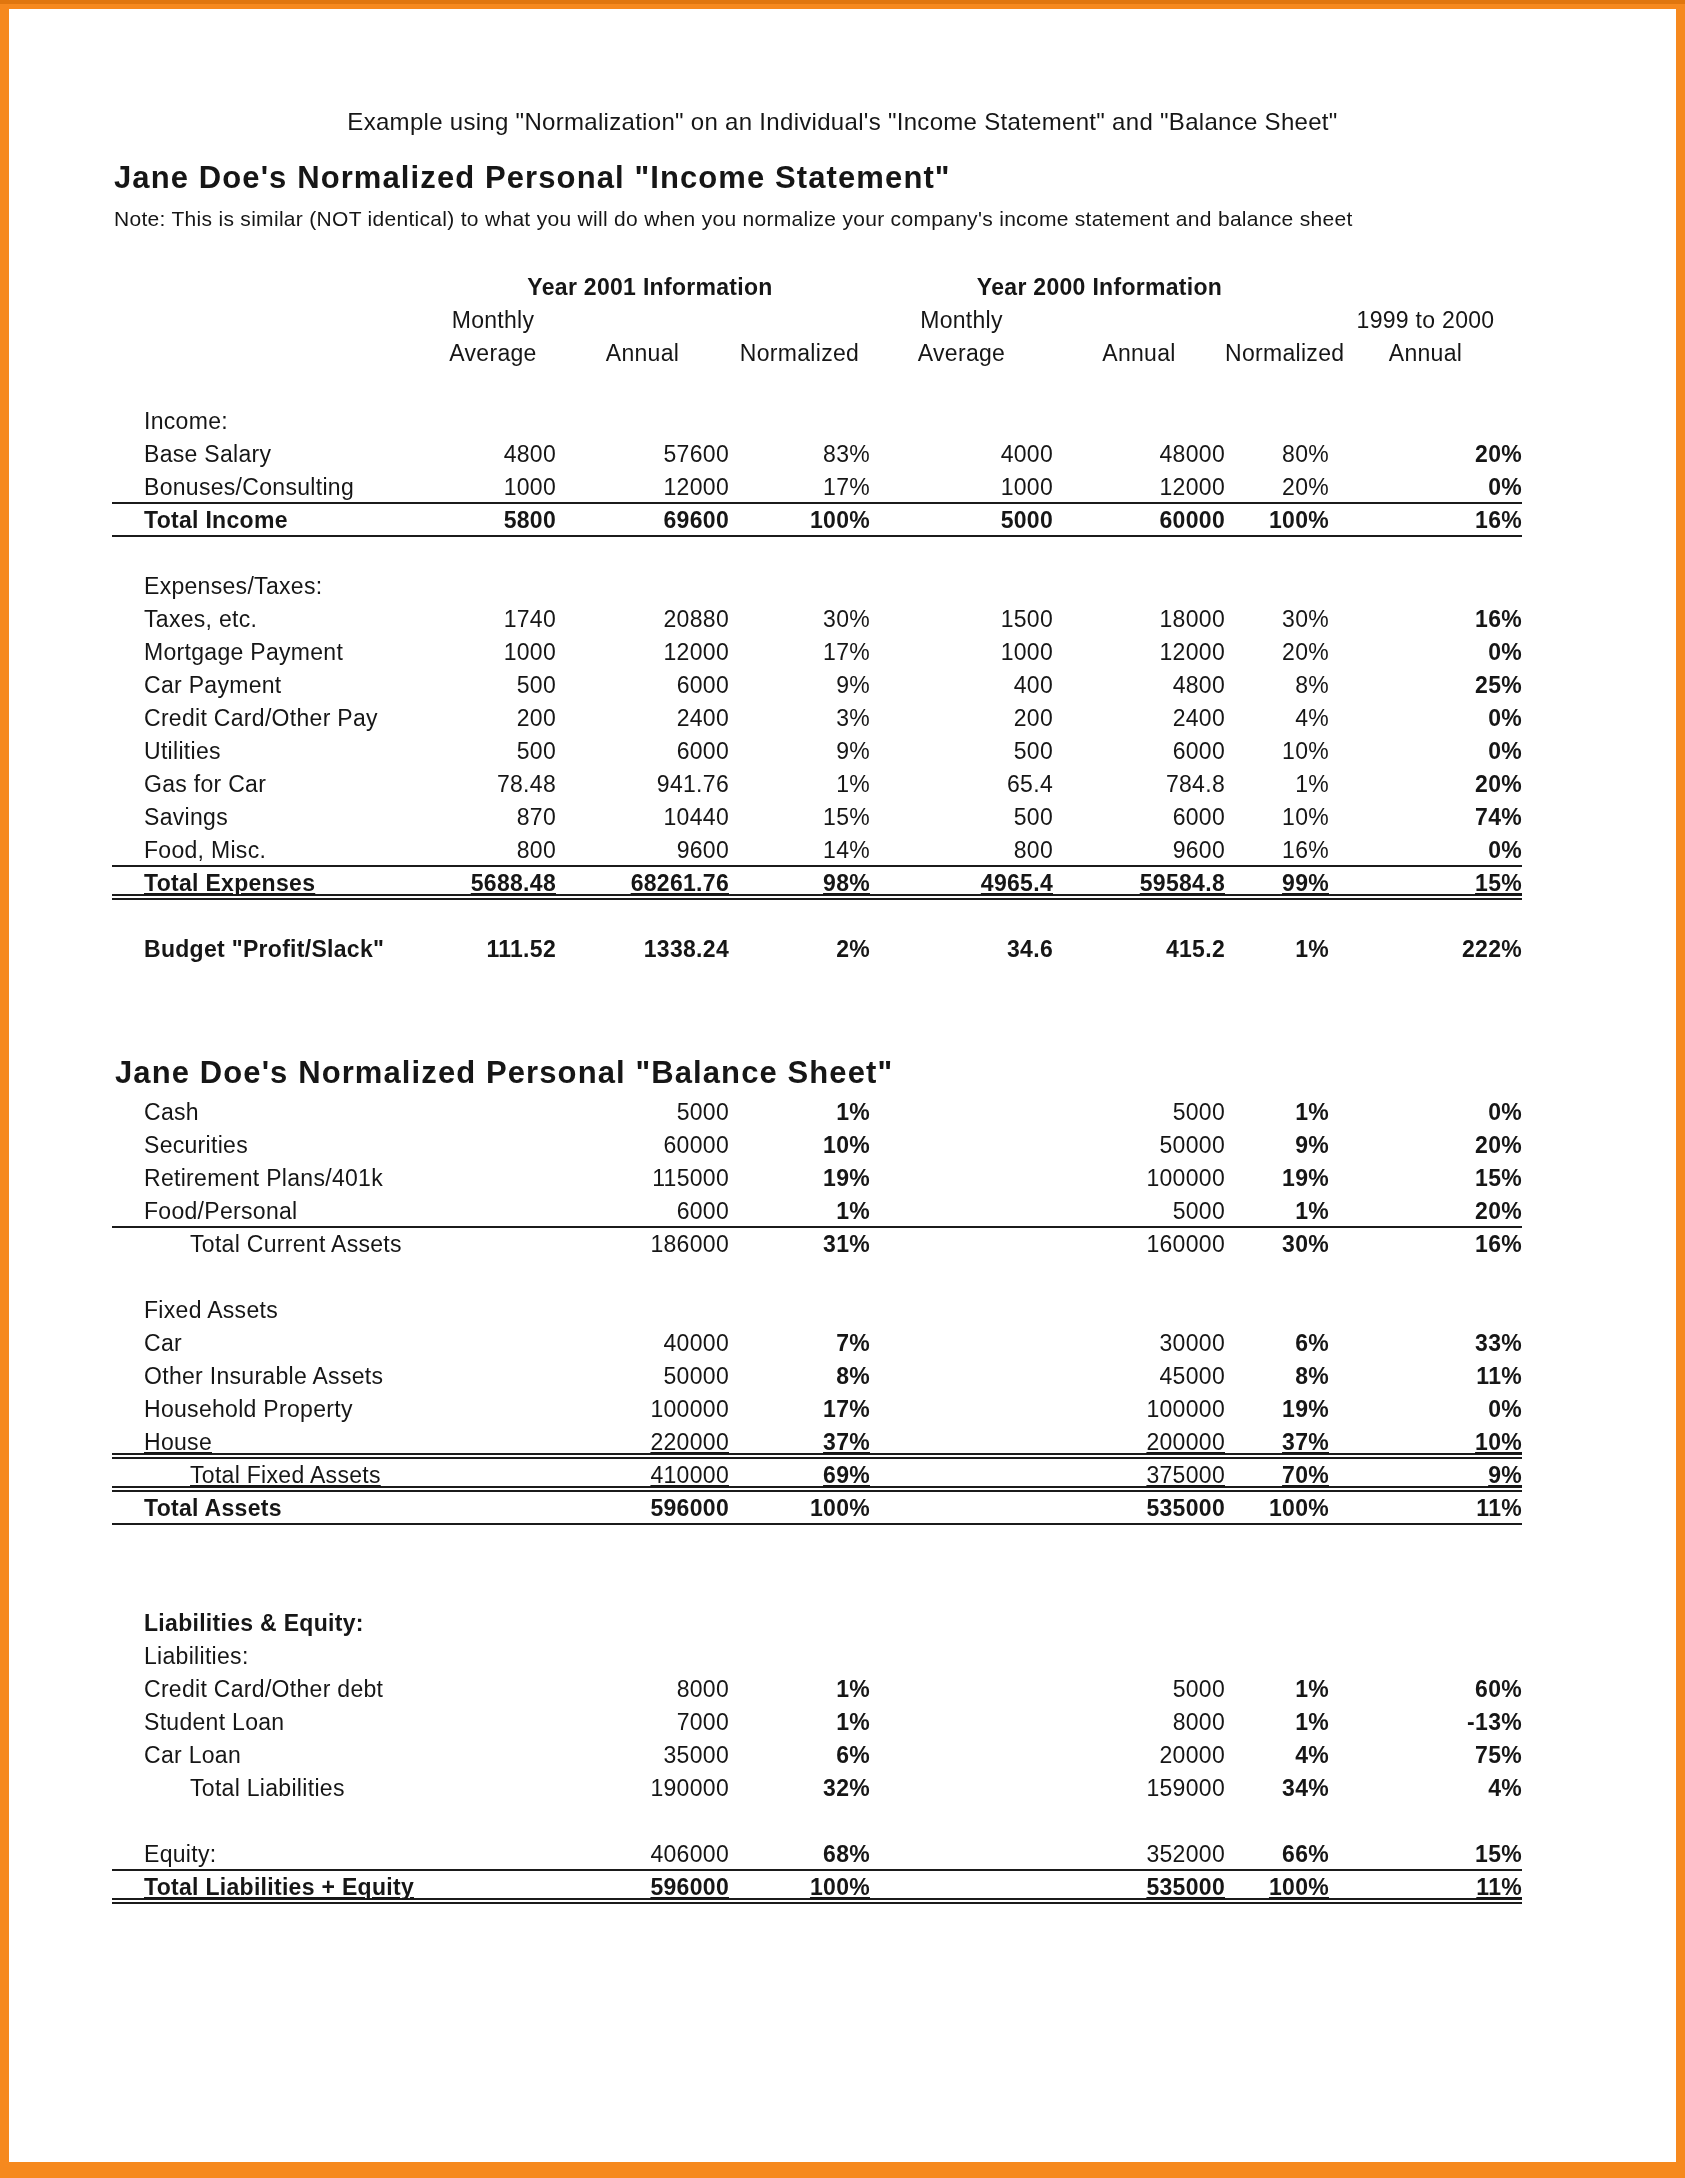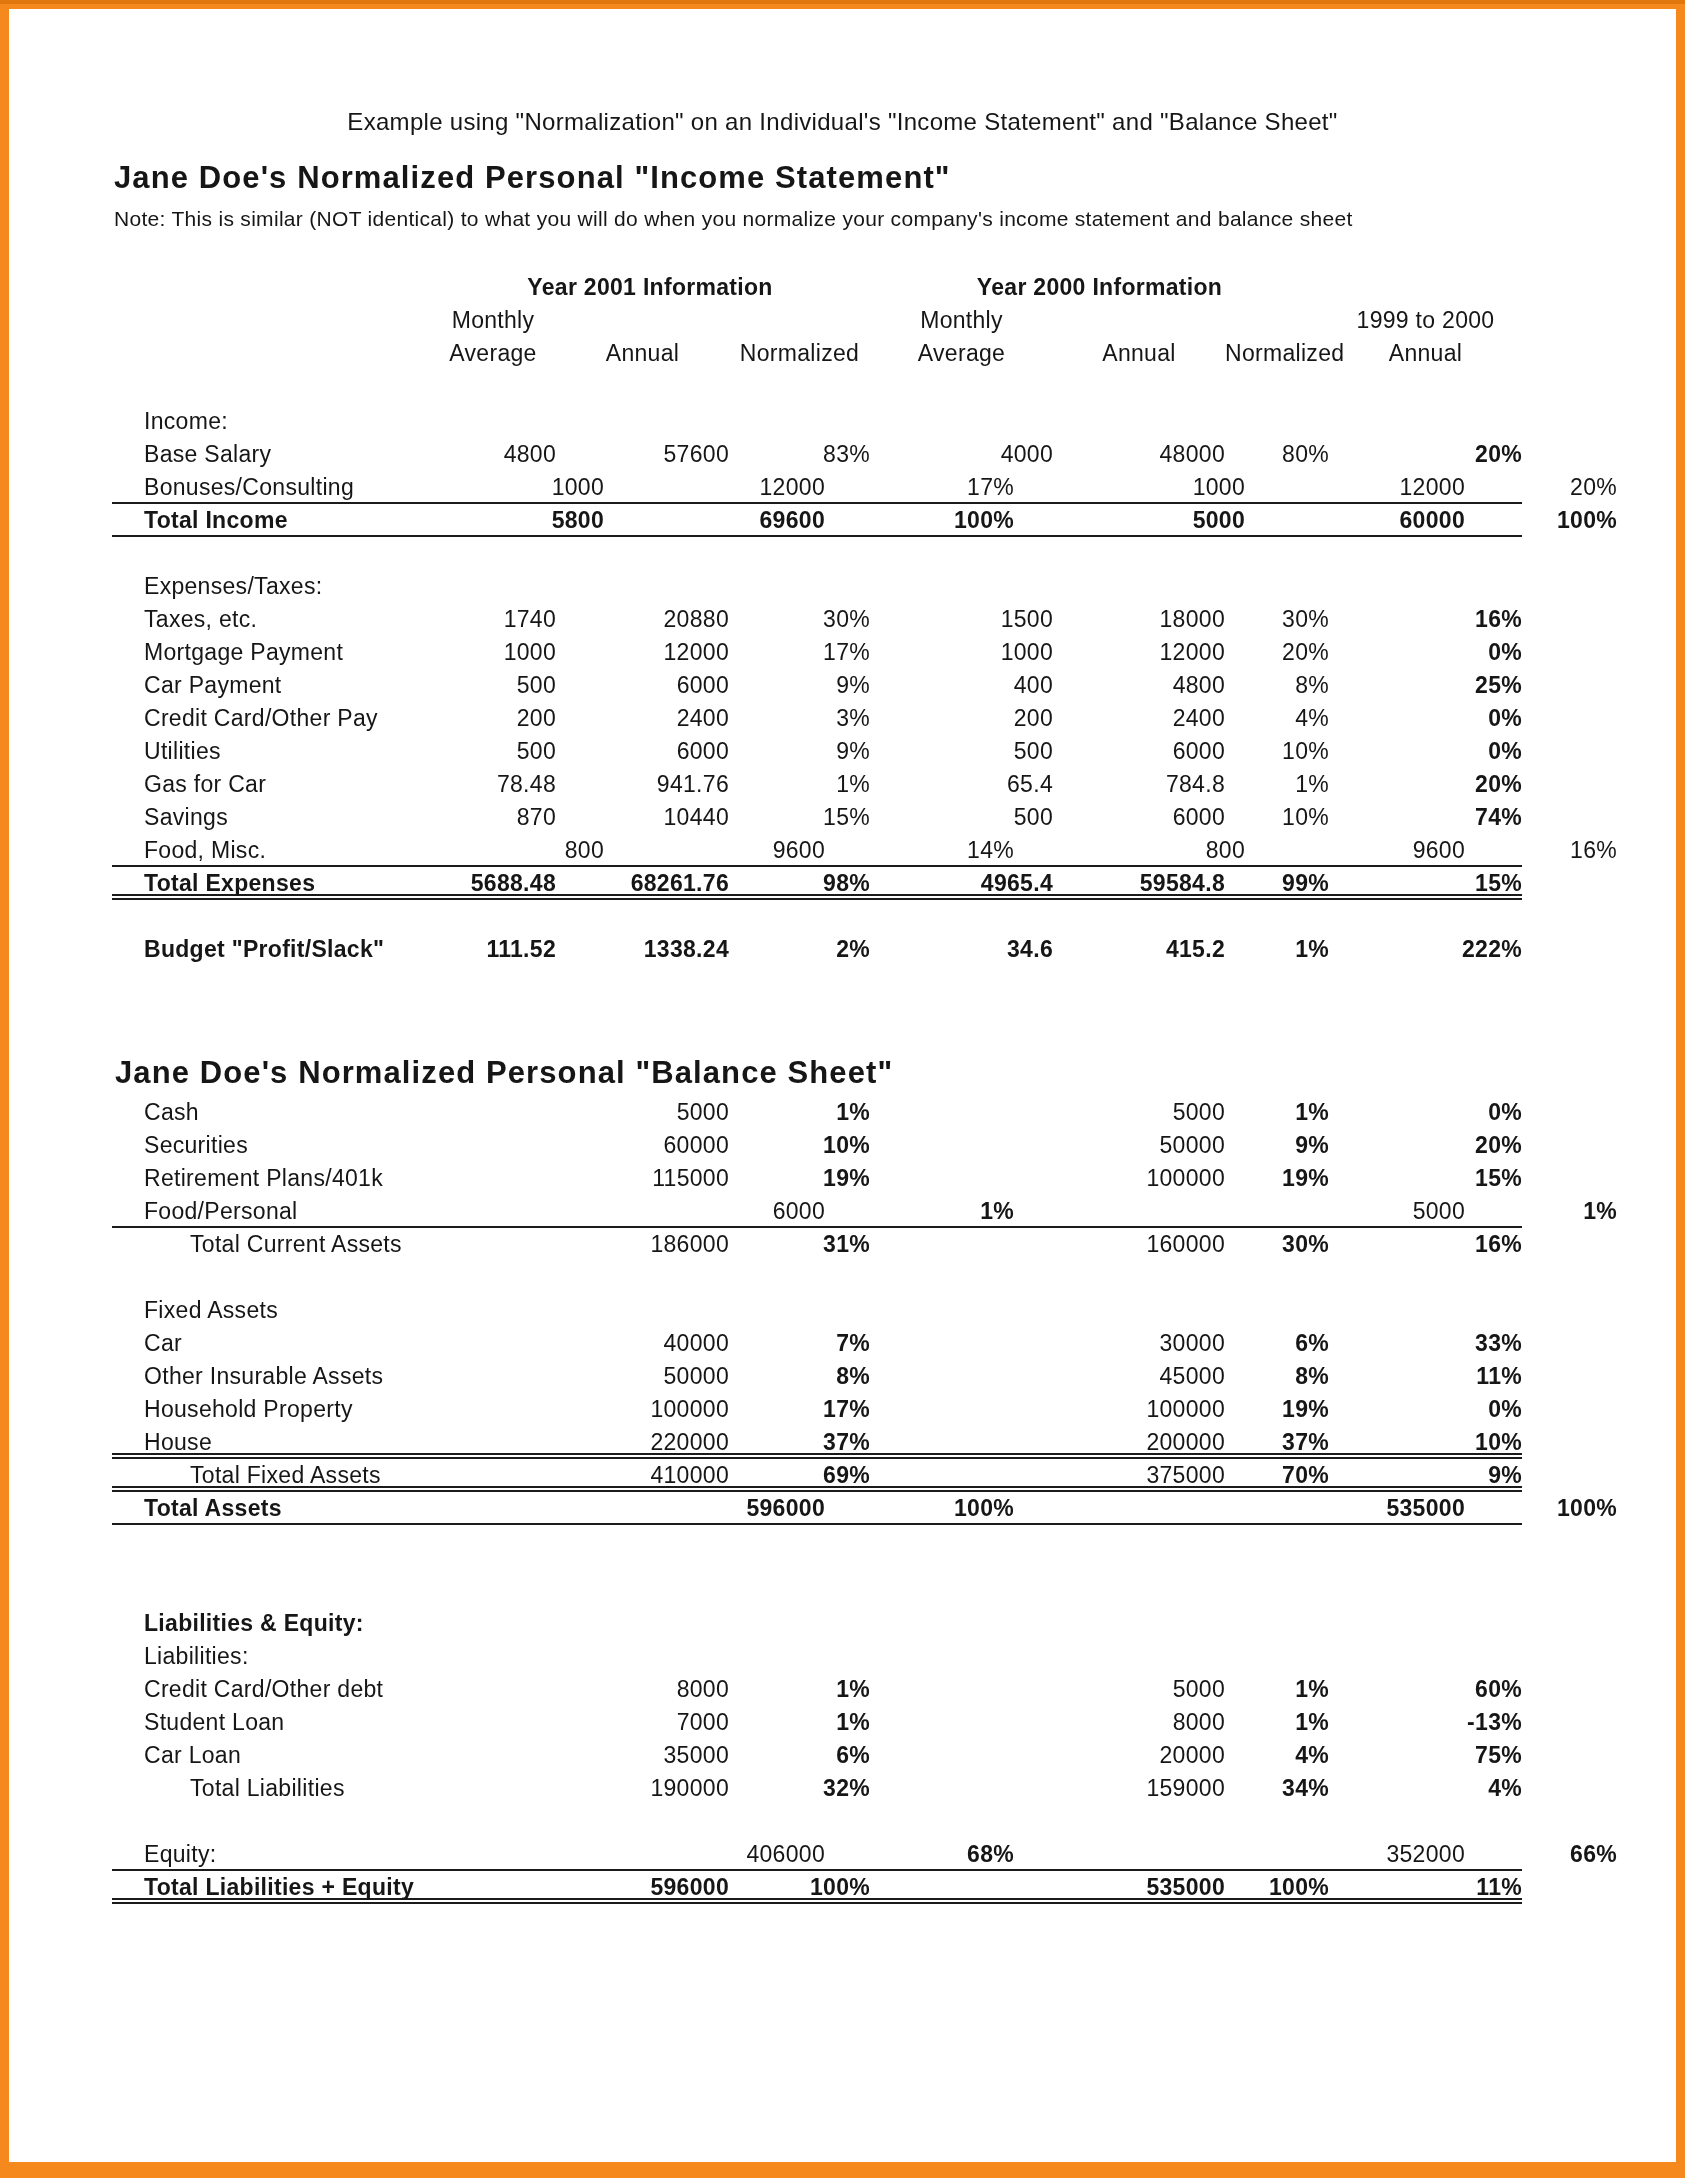--- a/index.html
+++ b/index.html
@@ -29,22 +29,22 @@
   }
   .cell{text-align:right;overflow:visible;}
   .cell.label{text-align:left;margin-left:32px;}
   .cell.indent{padding-left:46px;}
   .cell.c{text-align:center;}
   .s2{grid-column:2}.s3{grid-column:3}.s4{grid-column:4}.s5{grid-column:5}
   .s6{grid-column:6}.s7{grid-column:7}.s8{grid-column:8}
   .sA{grid-column:2/5}.sB{grid-column:5/8}
   .b{font-weight:700;}
   .row.bold .cell{font-weight:700;}
-  .row.lb{border-bottom:2.6px solid #1b1b1b;gap:48px;}
-  .row.dlb{border-bottom:6.1px double #1b1b1b;}
+  .row.lb{border-bottom:2.6px solid #1b1b1b;}
+  .row.dlb{border-bottom:6.1px double #1b1b1b;text-decoration:underline;}
   
   .tbl .cell.c7{font-weight:700;}
   .tbl.balance .cell.c3,.tbl.balance .cell.c6{font-weight:700;}
 </style>
 </head>
 <body>
 
 <div class="caption">Example using "Normalization" on an Individual's "Income Statement" and "Balance Sheet"</div>
 <h1 class="title t-income">Jane Doe's Normalized Personal "Income Statement"</h1>
 <div class="note">Note:  This is similar (NOT identical) to what you will do when you normalize your company's income statement and balance sheet</div>

